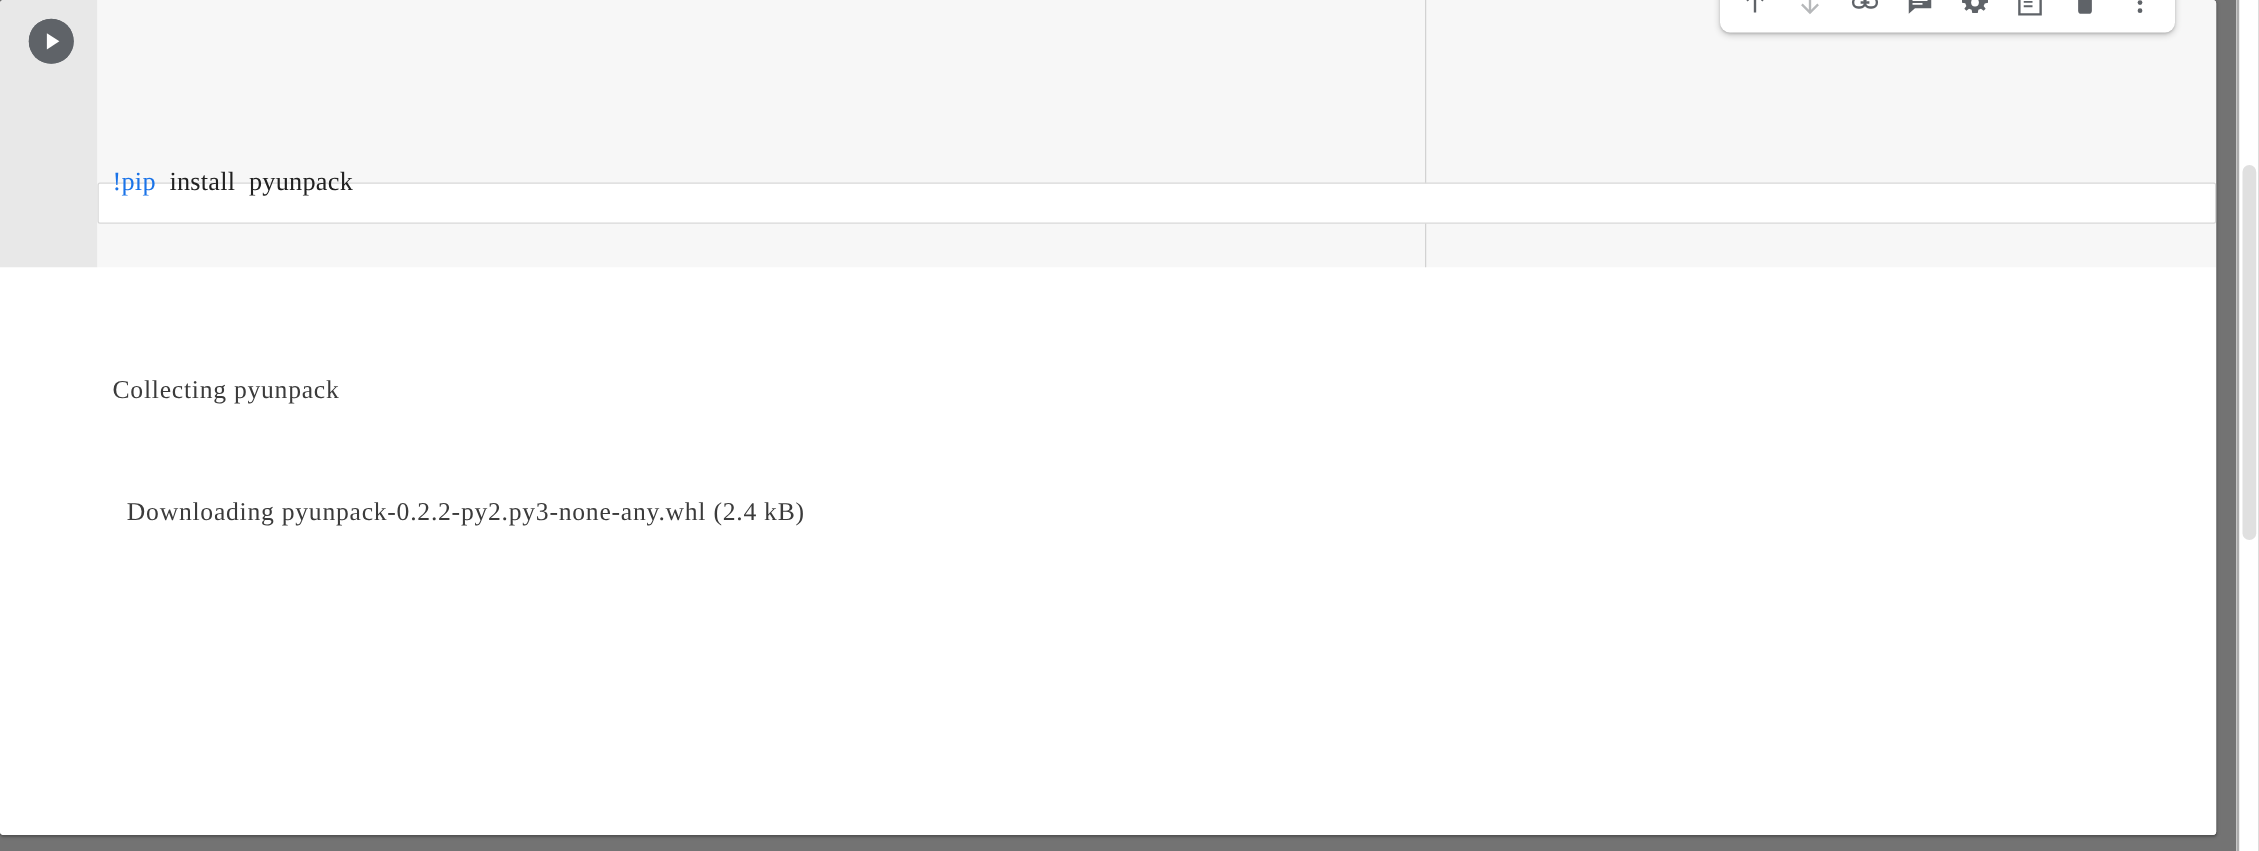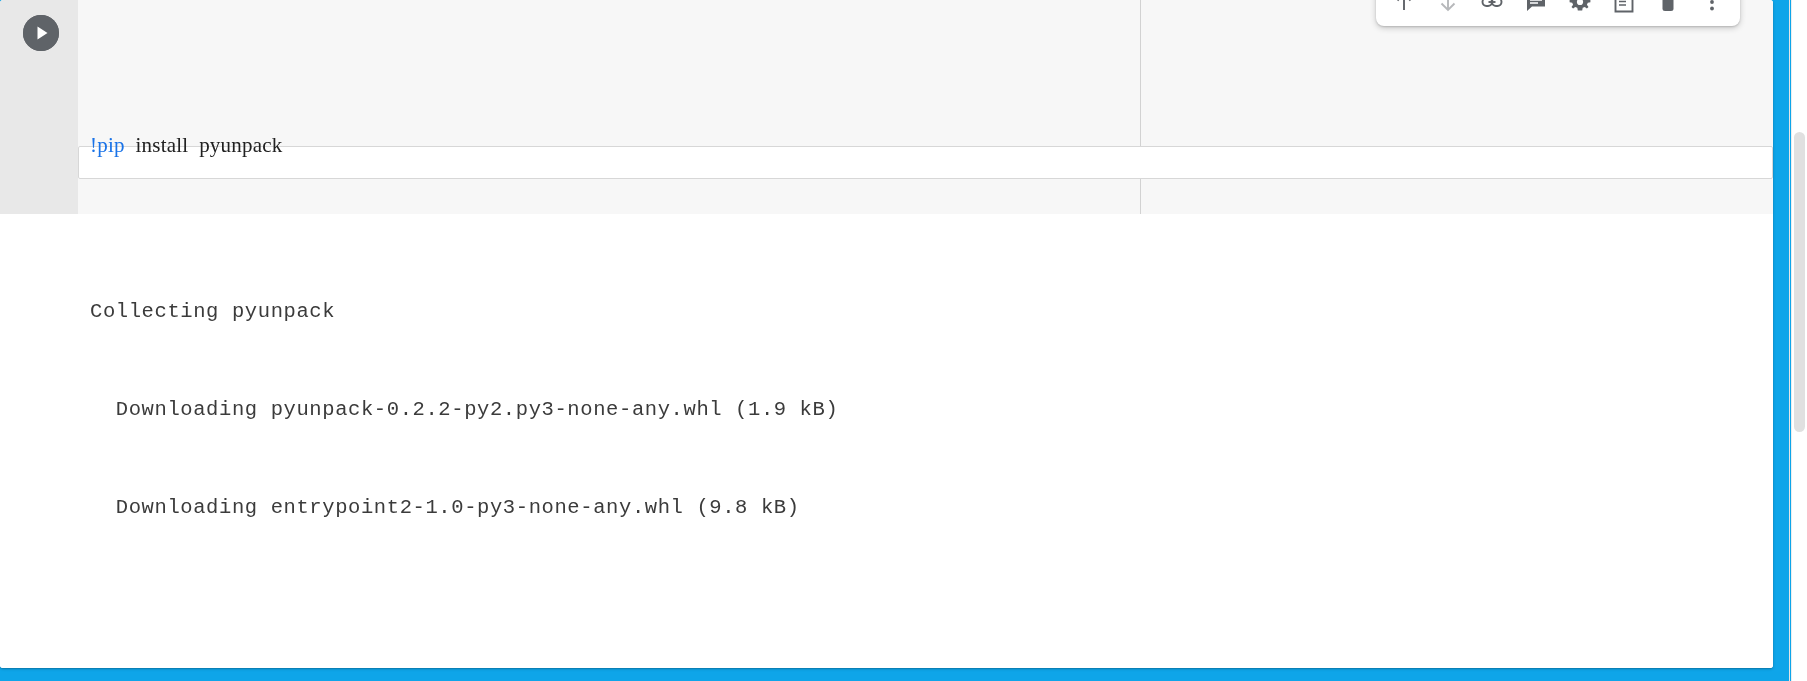--- a/index.html
+++ b/index.html
@@ -8,21 +8,21 @@
     width: 1807px; height: 681px;
     overflow: hidden;
     background: #ffffff;
     font-family: "Liberation Serif", serif;
   }
 
   #app {
     position: relative;
     width: 1807px;
     height: 681px;
-    background: #0ea5e9;
+    background: #737373;
     padding-left: 34px;
   }
 
   
   .cell {
     position: absolute;
     left: 0; top: 0;
     width: 1773px;
     height: 668px;
     background: #ffffff;
@@ -168,21 +168,21 @@
   .out-text {
     position: absolute;
     left: 90px; top: 16px;
     font-family: "Liberation Mono", monospace;
     font-size: 20.5px;
     line-height: 32.8px;
     color: #3b3b3b;
     white-space: pre;
     letter-spacing: 0.6px;
   }
-  .out-text .oline { height: 32.8px; }
+  .out-text .oline { height: 32.8px; font-family: Liberation Serif, serif; }
 
   
   .vscroll-track {
     position: absolute;
     right: 0; top: 0;
     width: 16px; height: 681px;
     background: #ffffff;
     border-left: 1px solid #ededed;
   }
   .vscroll-thumb {
@@ -295,22 +295,21 @@
           <circle cx="12" cy="12" r="1.9" fill="#5f6368"></circle>
           <circle cx="12" cy="18.5" r="1.9" fill="#5f6368"></circle>
         </svg>
       </div>
 
     </div>
 
     <div class="output">
       <div class="out-text">
         <div class="oline">Collecting pyunpack</div>
-        <div class="oline">  Downloading pyunpack-0.2.2-py2.py3-none-any.whl (1.9 kB)</div>
-        <div class="oline">  Downloading entrypoint2-1.0-py3-none-any.whl (9.8 kB)</div>
+        <div class="oline">  Downloading pyunpack-0.2.2-py2.py3-none-any.whl (2.4 kB)</div>
         
         
         
         
         
         
         
         
         
       </div>

